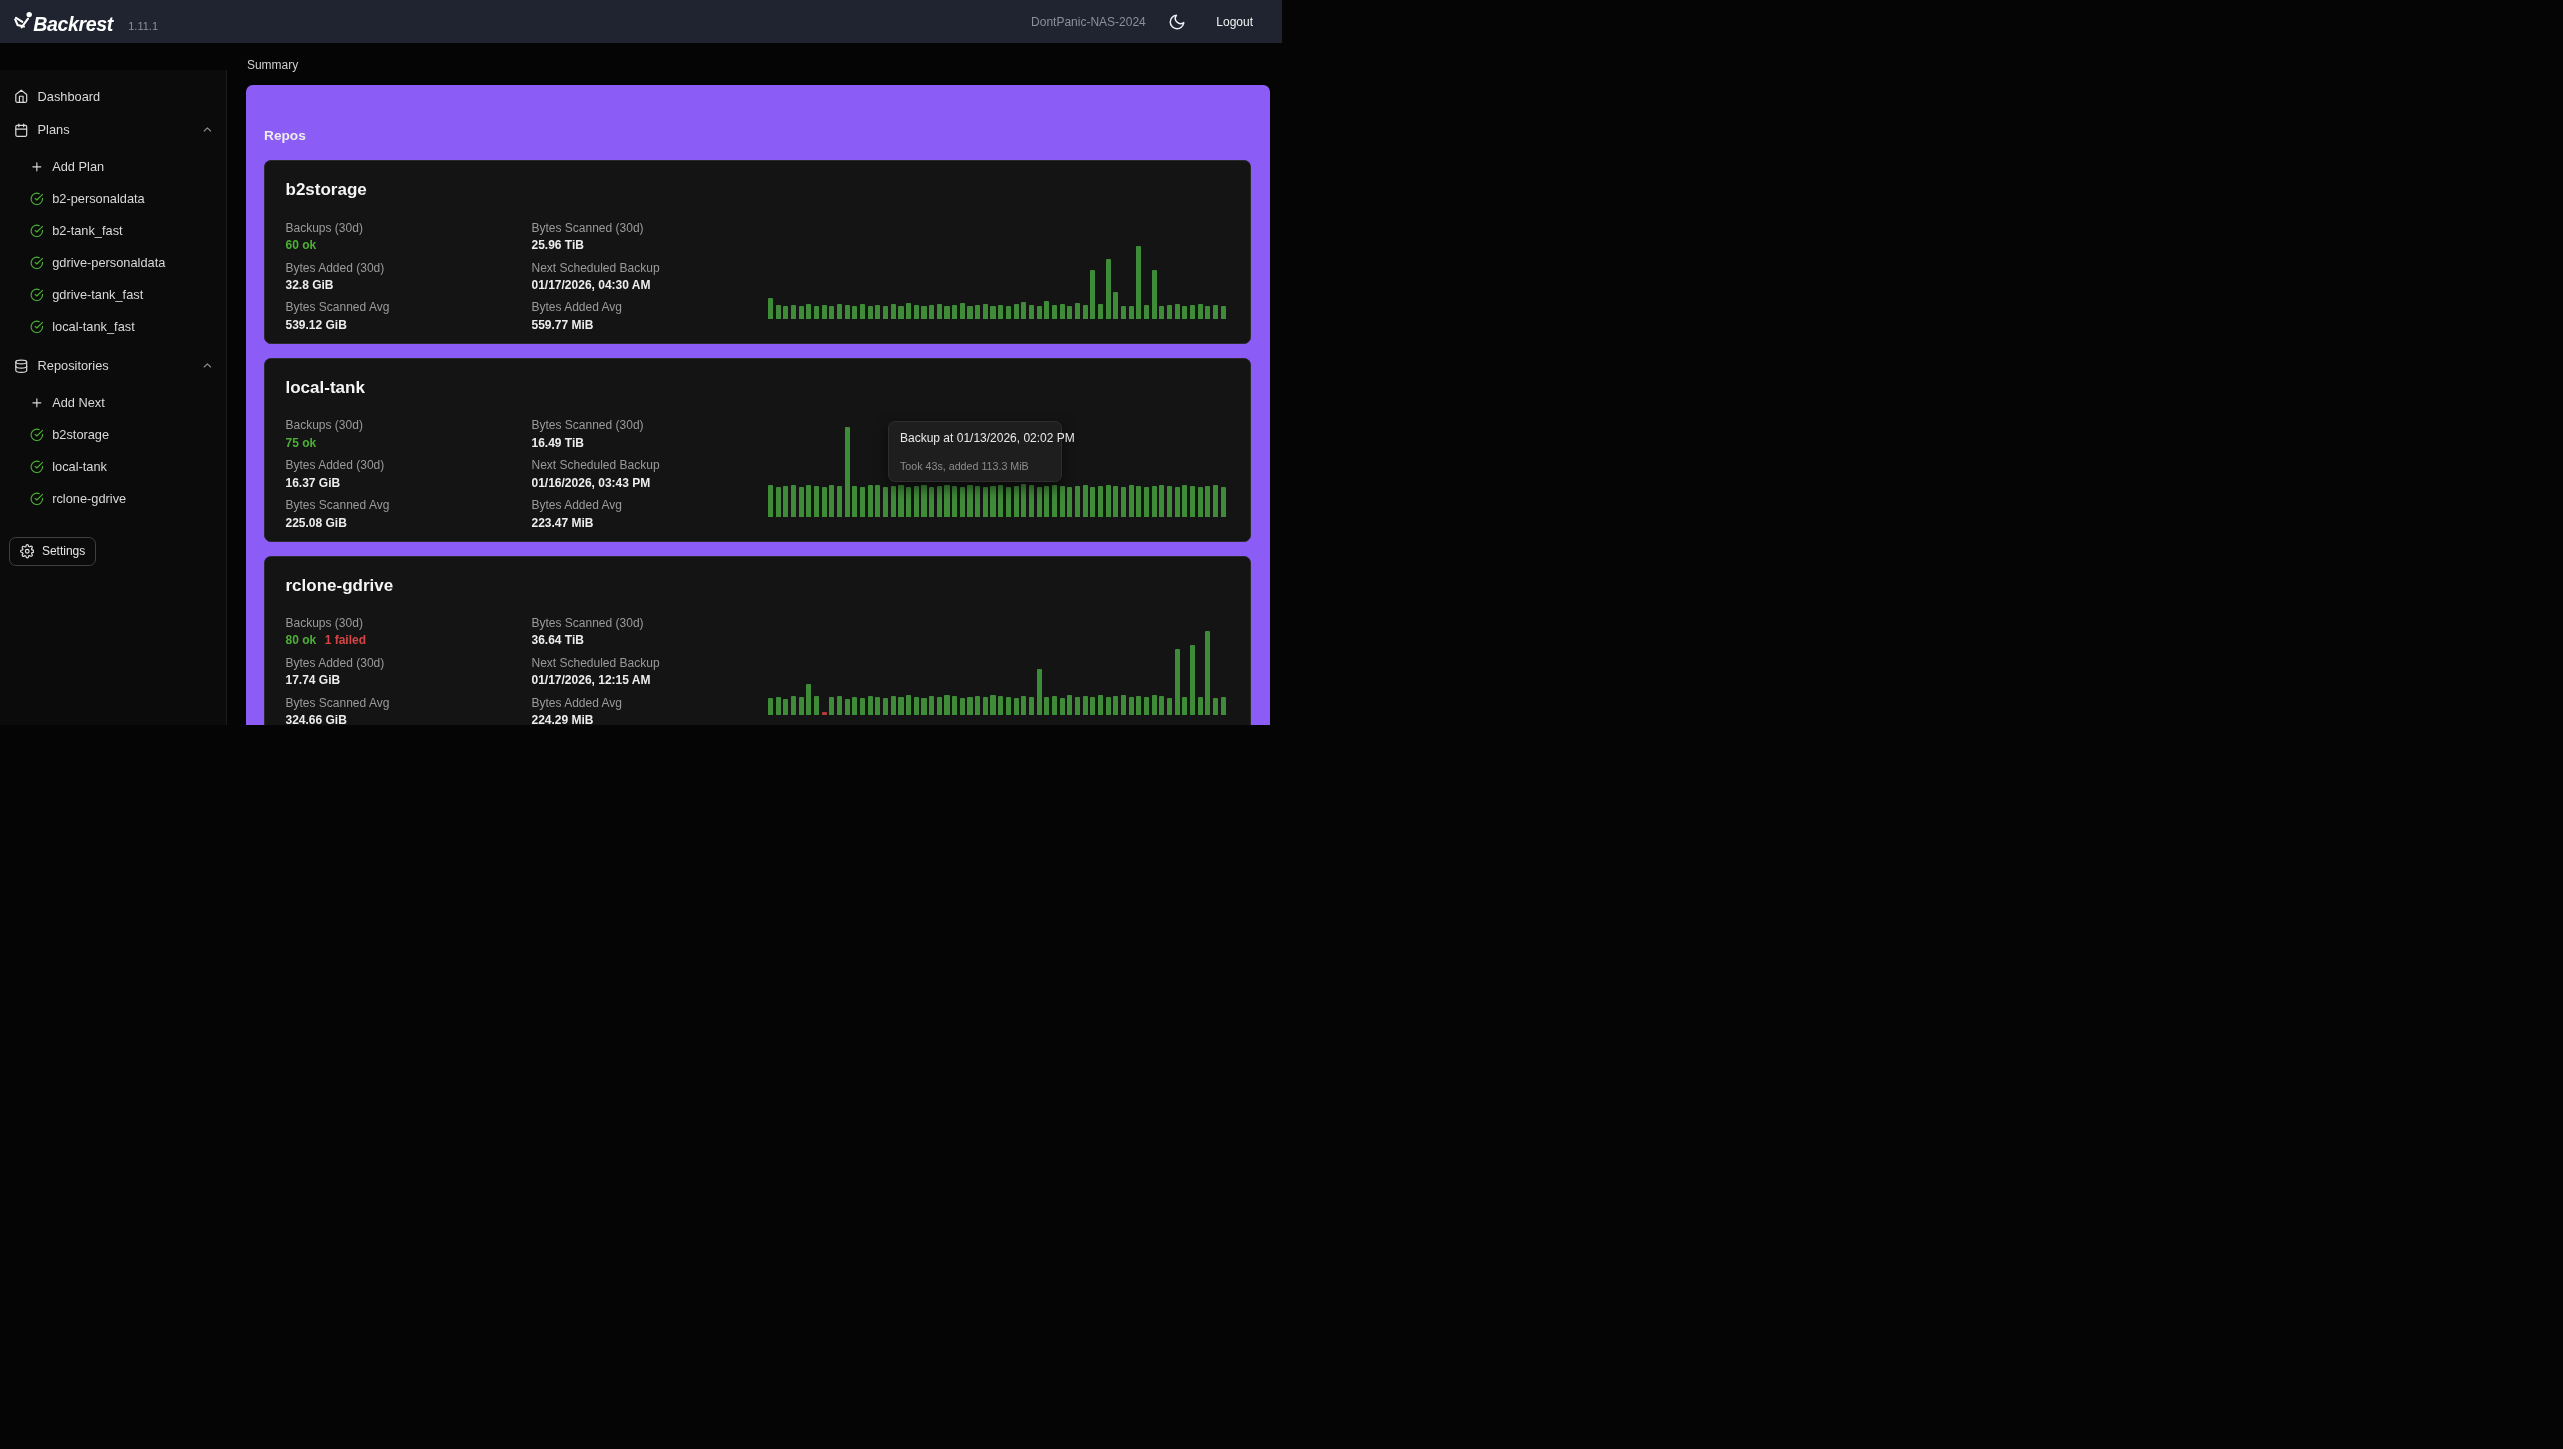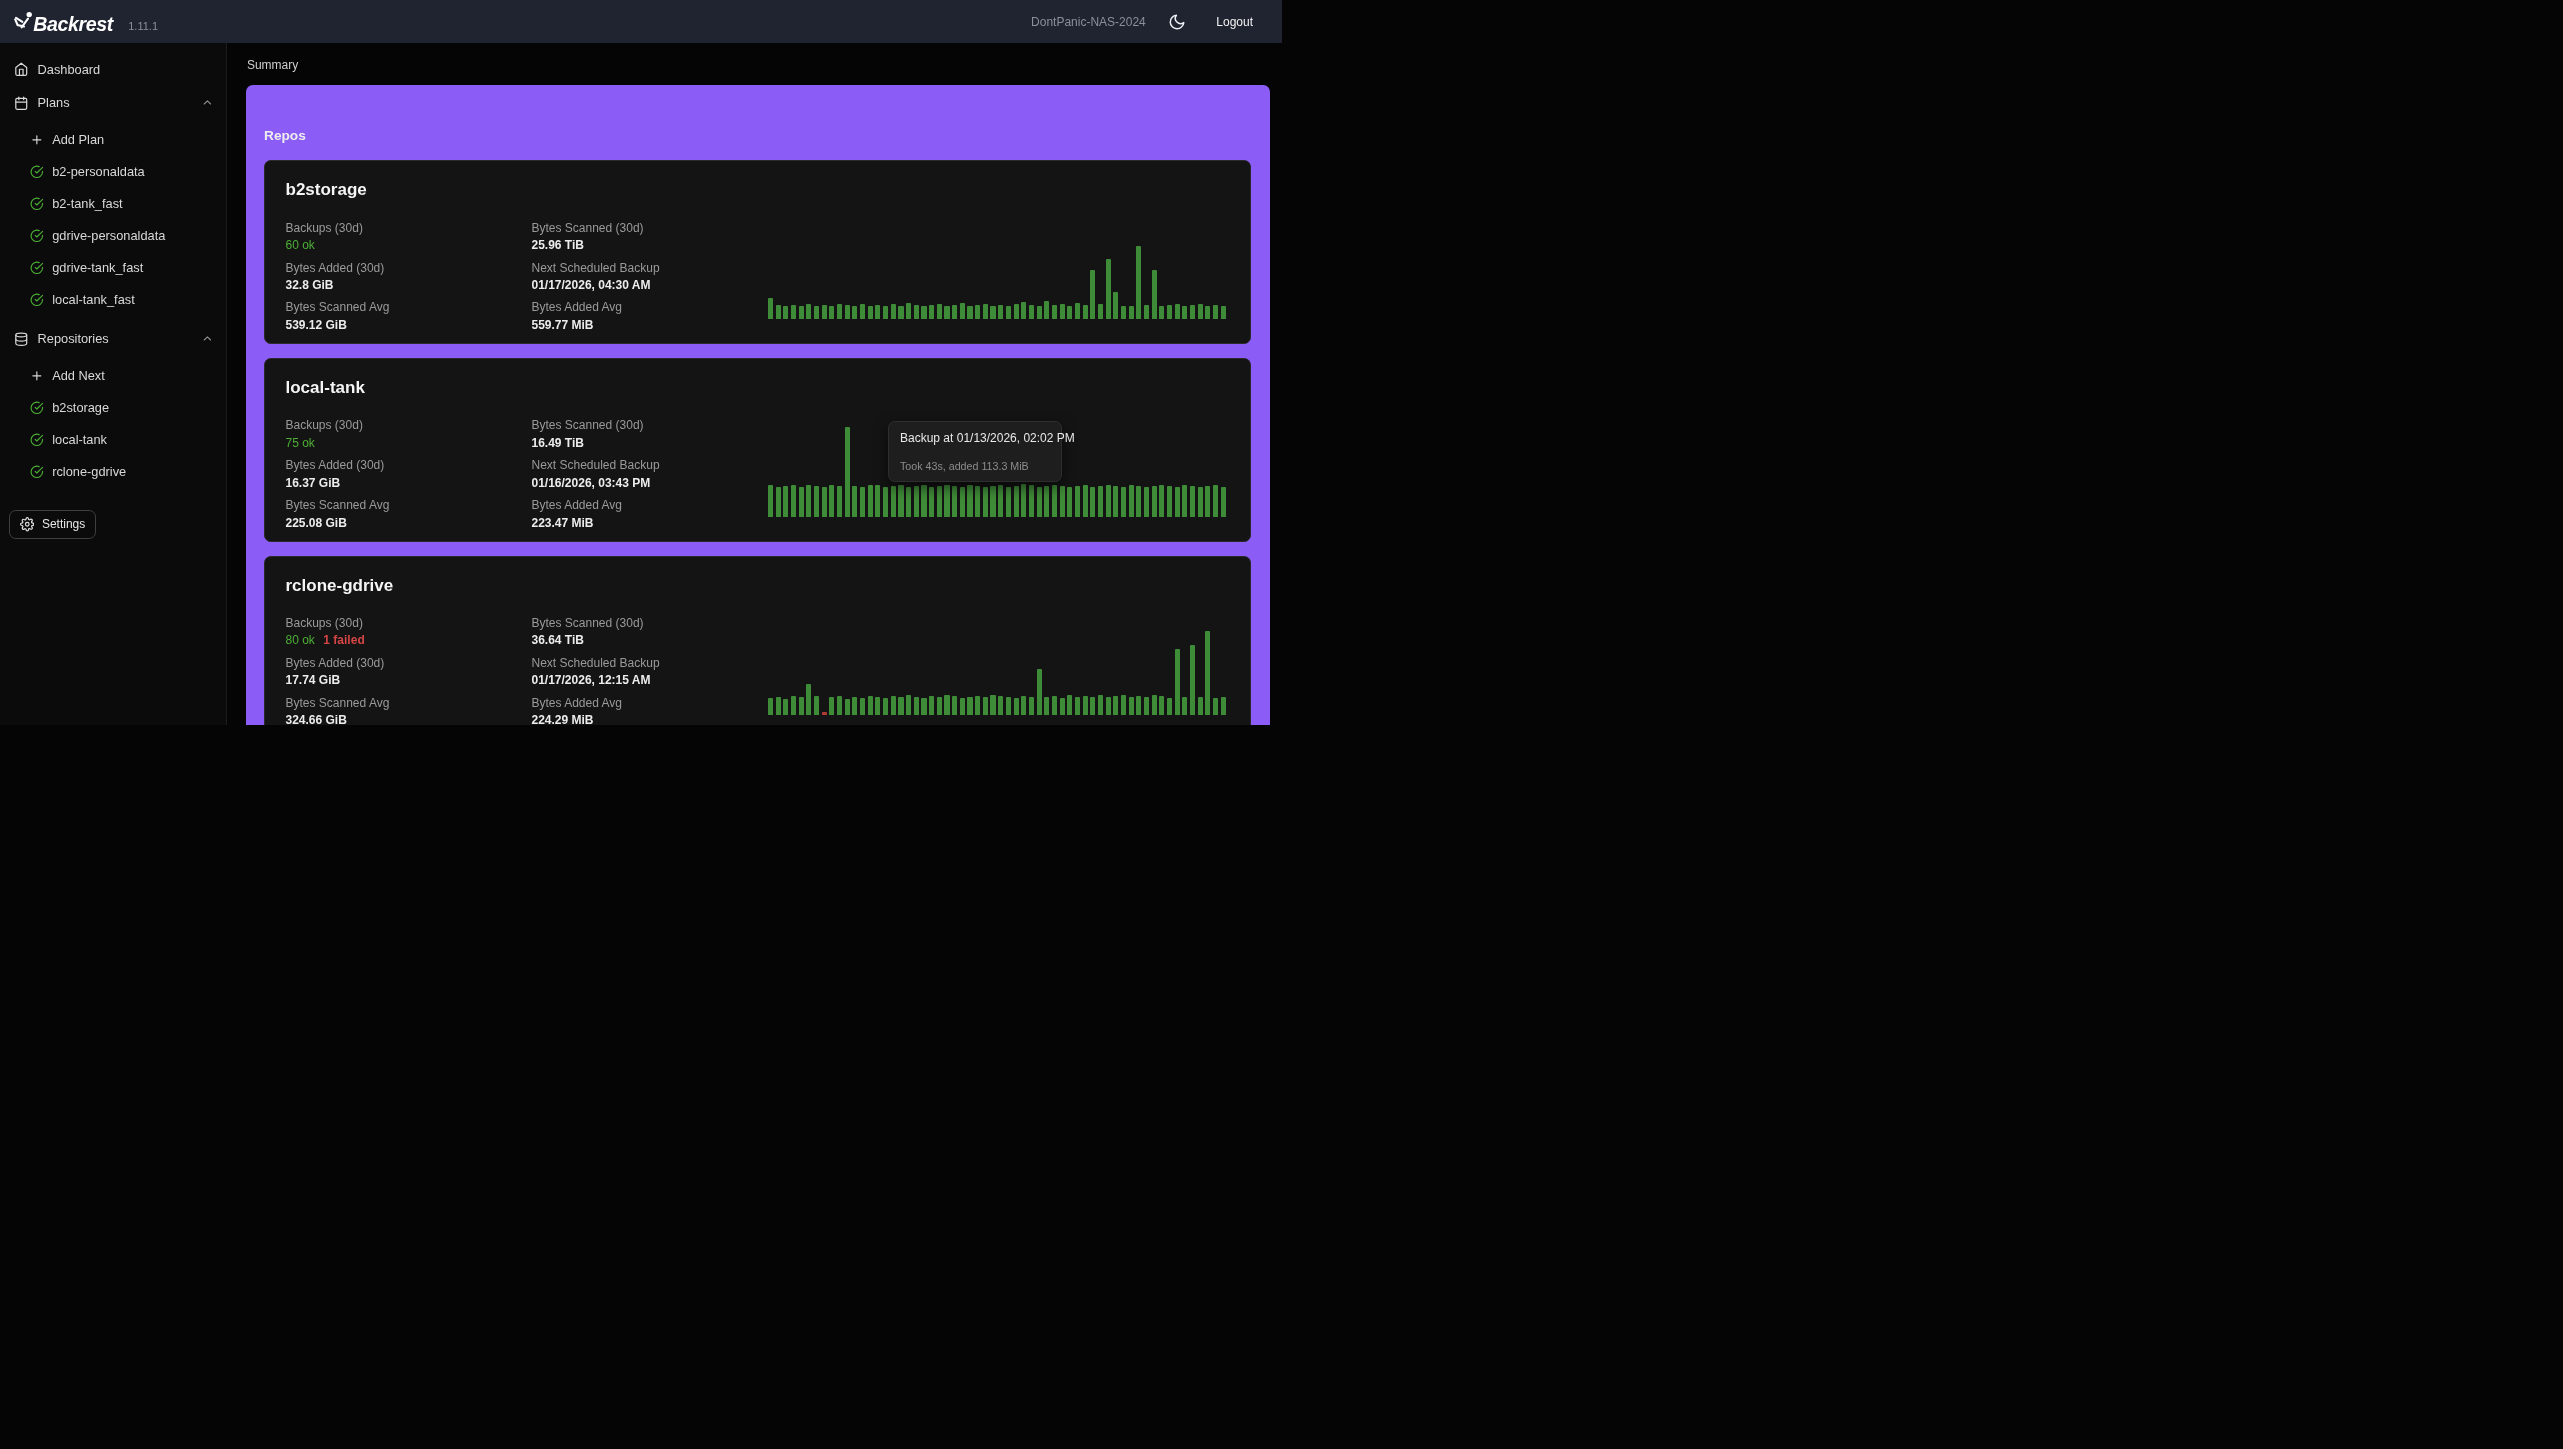--- a/index.html
+++ b/index.html
@@ -15,21 +15,21 @@
     letter-spacing:-0.4px; margin-left:-6px; }
   .version { color:#8a8f99; font-size:11px; margin-left:13.7px; position:relative; top:-3.4px; }
   .header-right { margin-left:auto; display:flex; align-items:center; gap:22px; }
   .hostname { color:#8a8f99; font-size:12px; }
   .moon-btn { color:#eceff4; display:flex; align-items:center; cursor:pointer; }
   .logout { color:#f2f2f2; font-size:12px; cursor:pointer; padding:5.1px 8.5px; }
 
   
   .body-row { display:flex; height:682px; }
   .sidebar { width:227px; background:#0b0b0b; border-right:0.9px solid #1c1c1c;
-    padding-top:8.5px; flex-shrink:0; }
+    padding-top:8.5px; flex-shrink:0;margin-top:27px; }
   .main { flex:1; background:#050505; padding:14.5px 12px 0 19px; }
 
   
   .side-row { display:flex; align-items:center; height:32px; padding:0 12px 0 13.7px;
     color:#d9d9d9; font-size:12.8px; cursor:pointer; }
   .side-row .icon { display:flex; align-items:center; margin-right:9.4px; color:#d9d9d9; }
   .side-row .chev { margin-left:auto; color:#8f8f8f; display:flex; }
   .side-row.group { margin-top:1.7px; }
   .side-sub { padding-left:30px; }
   .side-sub .icon { margin-right:8.5px; }
@@ -45,21 +45,21 @@
   .panel { margin-top:13.7px; background:#8b5cf6; border-radius:6.8px;
     padding:43px 19px 20.5px 18px; height:1025px; }
   .panel h3 { font-size:13.7px; font-weight:700; color:#ededed; margin-bottom:17px; }
 
   .repo-card { position:relative; background:#141414; border:0.9px solid #2a2a2a;
     border-radius:6.8px; height:184px; padding:19px 20.5px; margin-bottom:13.7px; }
   .repo-title { font-size:17px; font-weight:700; color:#f5f5f5; margin-bottom:20.5px; }
   .stats-grid { display:grid; grid-template-columns:246px 282px; row-gap:8.5px; }
   .stat .lbl { font-size:12px; color:#9a9a9a; margin-bottom:3.4px; }
   .stat .val { font-size:12px; font-weight:600; color:#ededed; }
-  .stat .val .ok { color:#4caf35; font-weight:400;margin-top:36px; }
+  .stat .val .ok { color:#4caf35; font-weight:700;margin-top:36px; }
   .stat .val .fail { color:#d64545; font-weight:600; margin-left:8.5px; }
 
   .chart { position:absolute; right:24px; bottom:24px; width:458px;
     display:flex; align-items:flex-end; gap:2.6px; }
   .chart .bar { width:5.1px; border-radius:0.9px 0.9px 0 0; background:#3f8c38; }
   .chart .bar.failed { background:#b03a36; }
 
   .tooltip { position:absolute; left:623px; top:62px; width:174px; height:61px;
     background:#1e1e1e; border:0.9px solid #2e2e2e; border-radius:6.8px;
     box-shadow:0 5.1px 13.7px rgba(0,0,0,.55); padding:9.4px 11px; z-index:4; }

